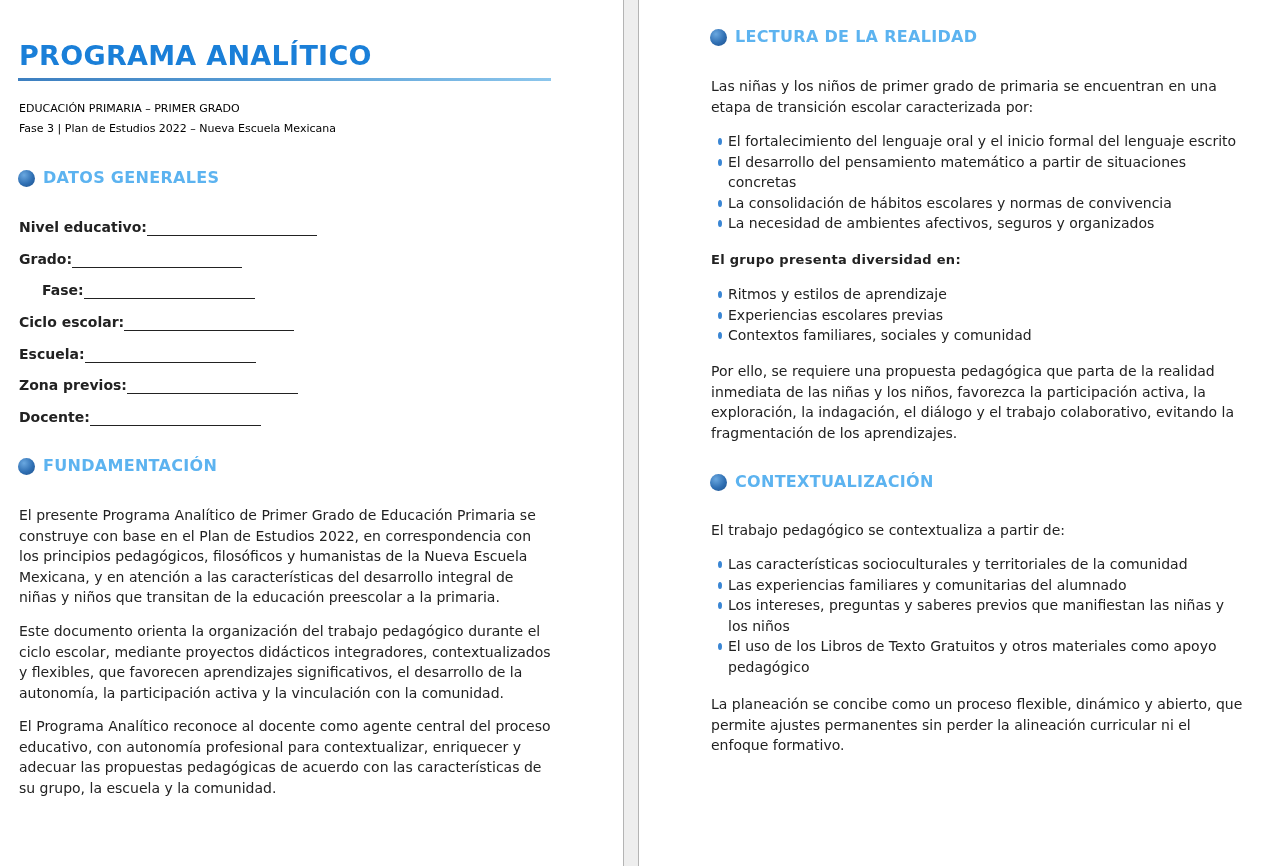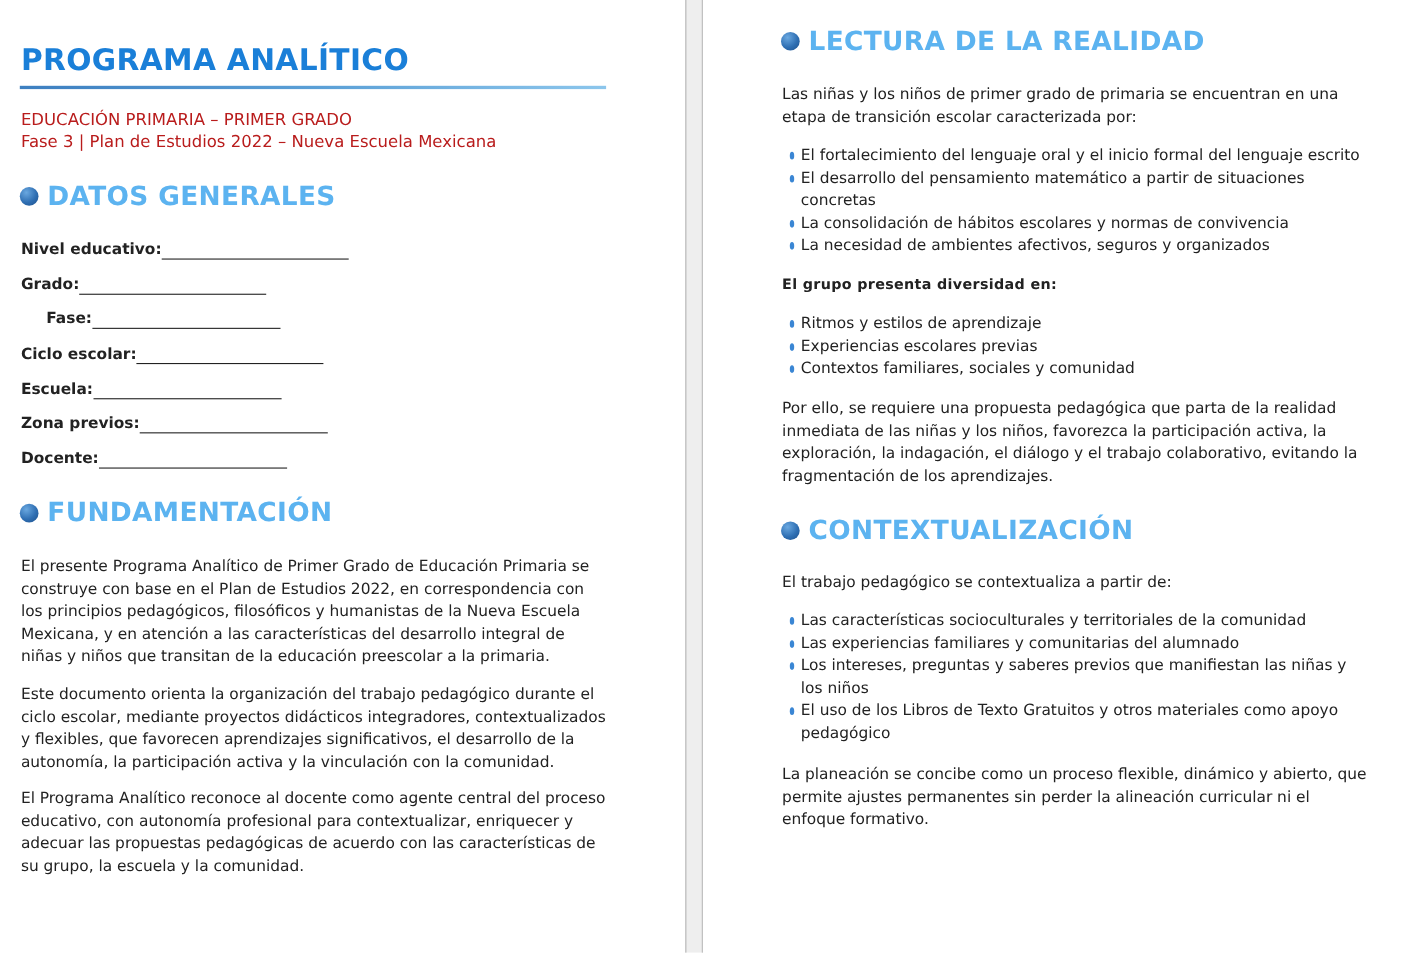--- a/index.html
+++ b/index.html
@@ -25,26 +25,26 @@
     .doc-title {
       position: absolute; left: 19px; top: 40px;
       font-size: 27px; font-weight: bold; color: #1a7fd8;
       letter-spacing: 0.3px; margin: 0; line-height: 32px;
     }
     .title-rule {
       position: absolute; left: 18px; top: 78px; width: 533px; height: 3px;
       background: linear-gradient(to right, #3d7fc0, #5a9fd6 50%, #8cc6ec);
     }
     .subtitle {
-      position: absolute; left: 19px; font-size: 15px; color: #b91c1c;
+      position: absolute; left: 19px; font-size: 11px; color: #000000;
       line-height: 20px; white-space: nowrap;
     }
     .section-head {
       position: absolute; display: flex; align-items: center;
-      font-size: 24px; font-weight: bold; color: #5cb3f0;
+      font-size: 16px; font-weight: bold; color: #5cb3f0;
       letter-spacing: 0.3px; line-height: 30px; white-space: nowrap;
     }
     .section-dot {
       width: 17px; height: 17px; border-radius: 50%;
       background: radial-gradient(circle at 35% 30%, #6aa8e0 0%, #2f6fb3 55%, #1d4f8a 100%);
       margin-right: 8px; flex: 0 0 auto;
     }
     .field-row {
       position: absolute; left: 19px; display: flex; align-items: flex-end;
       font-size: 14px; font-weight: bold; color: #222; line-height: 18px;

